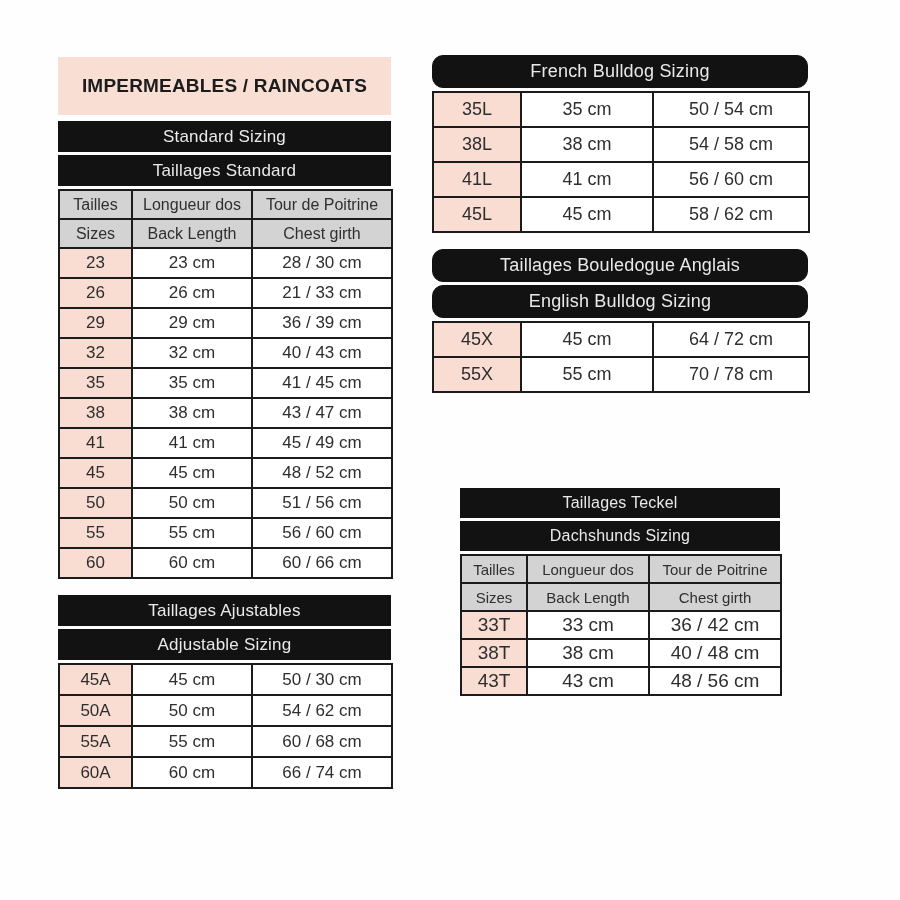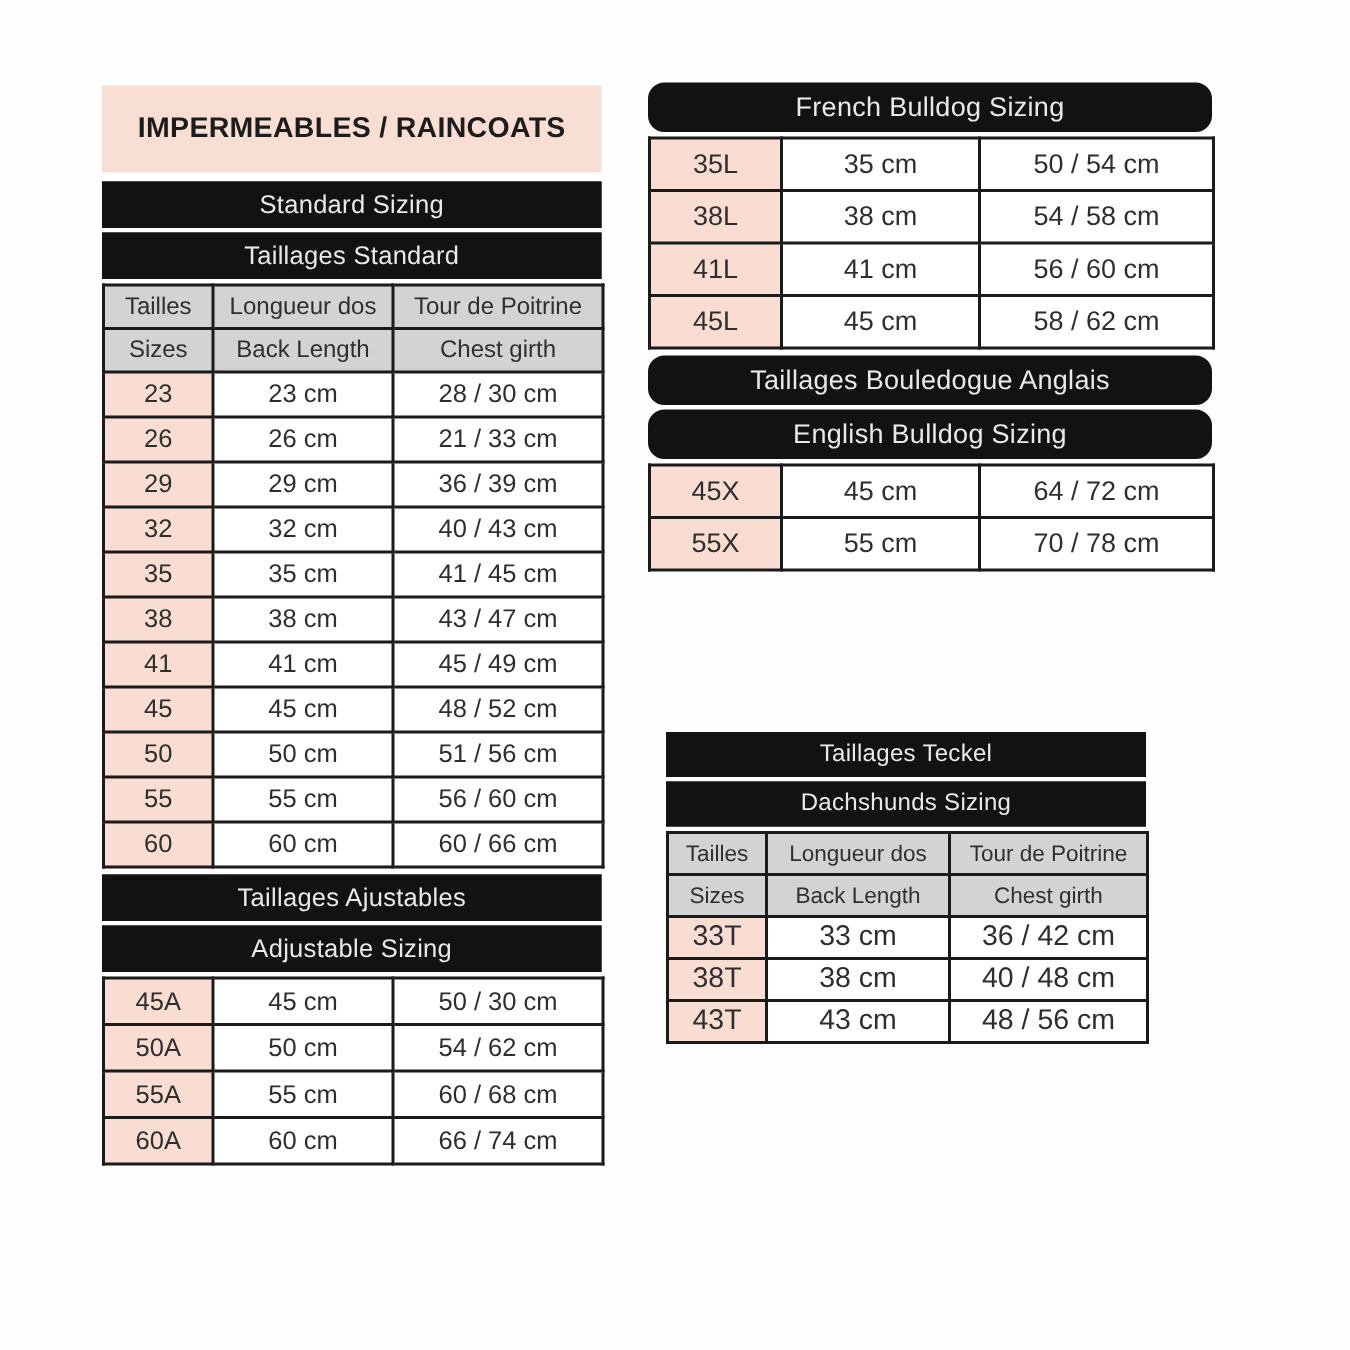--- a/index.html
+++ b/index.html
@@ -9,23 +9,23 @@
     font-family: "Liberation Sans", sans-serif;
   }
   .canvas {
     position: relative;
     width: 900px;
     height: 900px;
     background: #fefefe;
     overflow: hidden;
   }
   .panel { position: absolute; }
-  .panel-raincoats { left: 68px;  top: 57px;  width: 333px; }
+  .panel-raincoats { left: 58px;  top: 57px;  width: 333px; }
   .panel-bulldogs  { left: 432px; top: 55px;  width: 376px; }
-  .panel-dachshund { left: 420px; top: 488px; width: 320px; padding-left: 24px; }
+  .panel-dachshund { left: 436px; top: 488px; width: 320px; padding-left: 24px; }
 
   .pink-title {
     height: 58px;
     background: #f9ded3;
     color: #1c1c1c;
     font-size: 19px;
     font-weight: bold;
     letter-spacing: 0.2px;
     display: flex;
     align-items: center;
@@ -38,21 +38,21 @@
     text-align: center;
     font-size: 17px;
     letter-spacing: 0.2px;
     height: 29px;
     line-height: 29px;
     margin-bottom: 3px;
     border: 1px solid #121212;
   }
   .panel-bulldogs .band { height: 31px; line-height: 31px; font-size: 18px; border-radius: 11px; }
   .panel-dachshund .band { height: 28px; line-height: 28px; font-size: 16px; }
-  .band.gap-above { margin-top: 4px; }
+  .band.gap-above { margin-top: 16px; }
 
   table {
     border-collapse: collapse;
     width: 100%;
     table-layout: fixed;
     margin-bottom: 2px;
   }
   td, th {
     border: 2.5px solid #1b1b1b;
     text-align: center;

